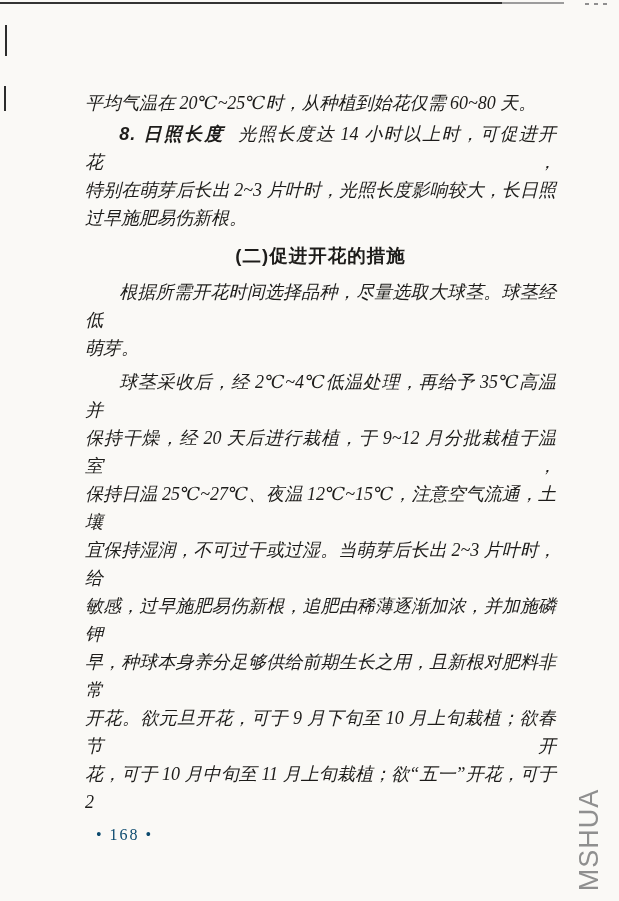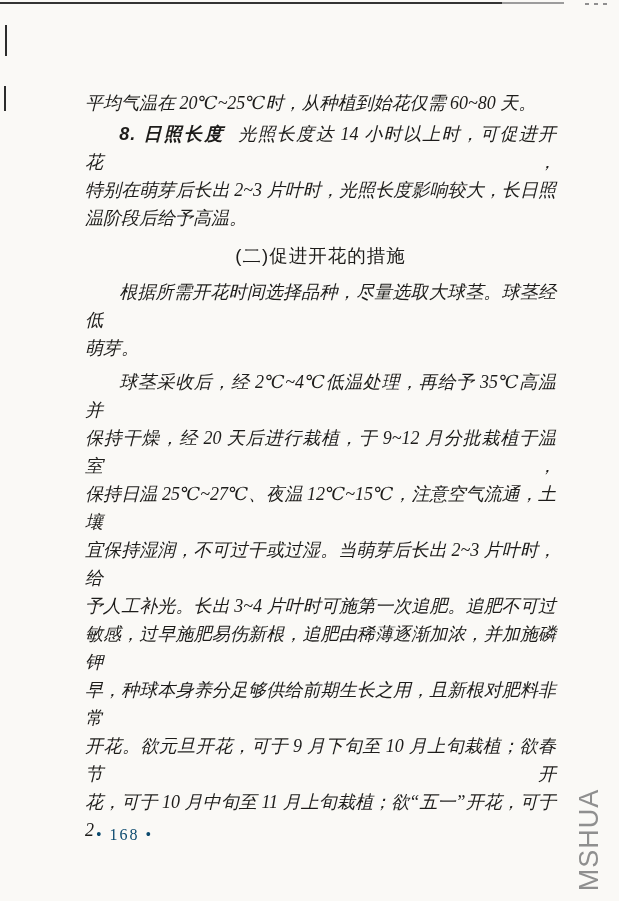--- a/index.html
+++ b/index.html
@@ -33,21 +33,21 @@
   .line { text-align: justify; }
   .line.full { text-align-last: justify; }
   .indent { text-indent: 1.9em; }
   .lead {
     font-weight: 700;
     font-family: "Liberation Sans", "DejaVu Sans", sans-serif;
     margin-right: 0.75em;
     letter-spacing: 1px;
   }
   .heading {
-    font-weight: 400;
+    font-weight: 700;
     font-family: "Liberation Sans", "DejaVu Sans", sans-serif;
     text-align: right;
     text-align-last: center;
     font-size: 18.5px;
     letter-spacing: 1px;
   }
   .heading.h-sec2 { margin: 10px 0 8px 0; }
   .para { margin: 3px; font-style: italic; }
   .para.p3 { margin-top: 6px; }
 
@@ -90,36 +90,35 @@
 
   <div class="textcol">
 
     <div class="para">
       <div class="line">平均气温在 20℃~25℃时，从种植到始花仅需 60~80 天。</div>
     </div>
 
     <div class="para">
       <div class="line full indent"><span class="lead">8. 日照长度</span><span>光照长度达 14 小时以上时，可促进开花，</span></div>
       <div class="line full">特别在萌芽后长出 2~3 片叶时，光照长度影响较大，长日照</div>
-      <div class="line">温阶段后给予高温。</div>
+      <div class="line">过早施肥易伤新根。</div>
     </div>
 
     <div class="heading h-sec2">(二)促进开花的措施</div>
 
     <div class="para">
       <div class="line full indent">根据所需开花时间选择品种，尽量选取大球茎。球茎经低</div>
       <div class="line">萌芽。</div>
     </div>
 
     <div class="para p3">
       <div class="line full indent">球茎采收后，经 2℃~4℃低温处理，再给予 35℃高温并</div>
       <div class="line full">保持干燥，经 20 天后进行栽植，于 9~12 月分批栽植于温室，</div>
       <div class="line full">保持日温 25℃~27℃、夜温 12℃~15℃，注意空气流通，土壤</div>
       <div class="line full">宜保持湿润，不可过干或过湿。当萌芽后长出 2~3 片叶时，给</div>
-      <div class="line full">予人工补光。长出 3~4 片叶时可施第一次追肥。追肥不可过</div>
       <div class="line full">敏感，过早施肥易伤新根，追肥由稀薄逐渐加浓，并加施磷钾</div>
       <div class="line full">早，种球本身养分足够供给前期生长之用，且新根对肥料非常</div>
       <div class="line full">开花。欲元旦开花，可于 9 月下旬至 10 月上旬栽植；欲春节开</div>
       <div class="line full">花，可于 10 月中旬至 11 月上旬栽植；欲“五一”开花，可于 2</div>
 
     </div>
 
   </div>
 
   <div class="page-number">• 168 •</div>

